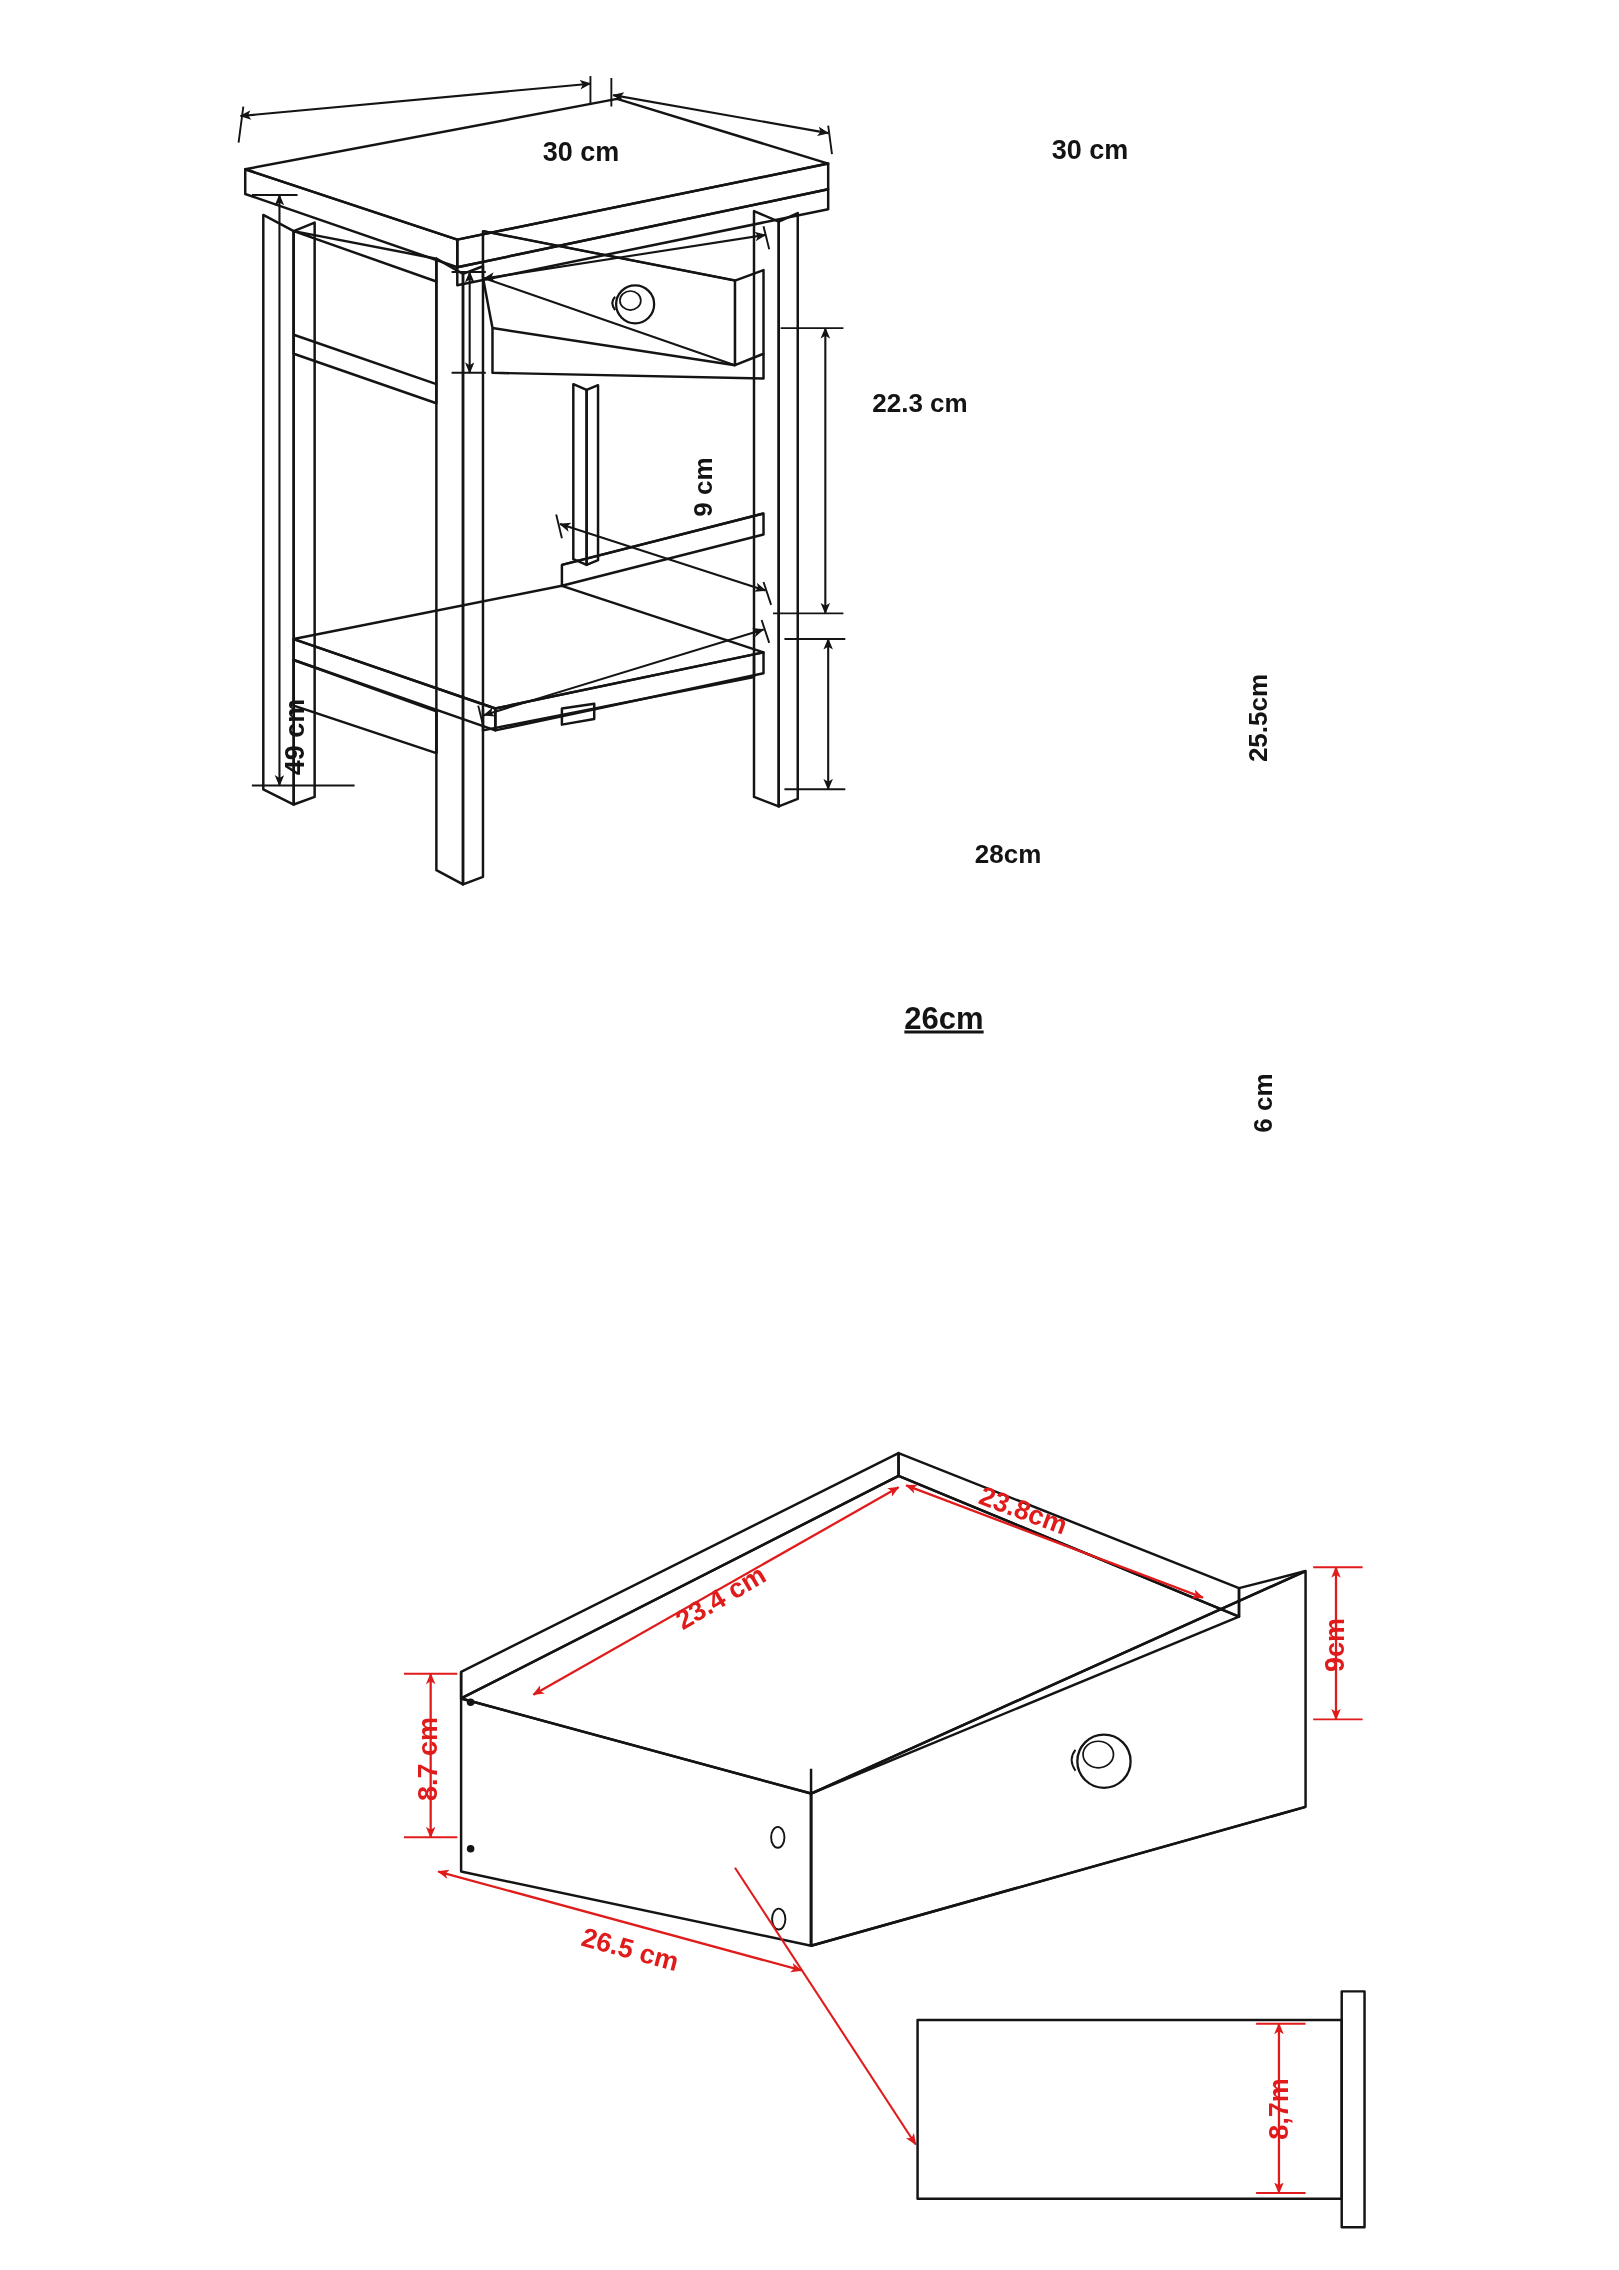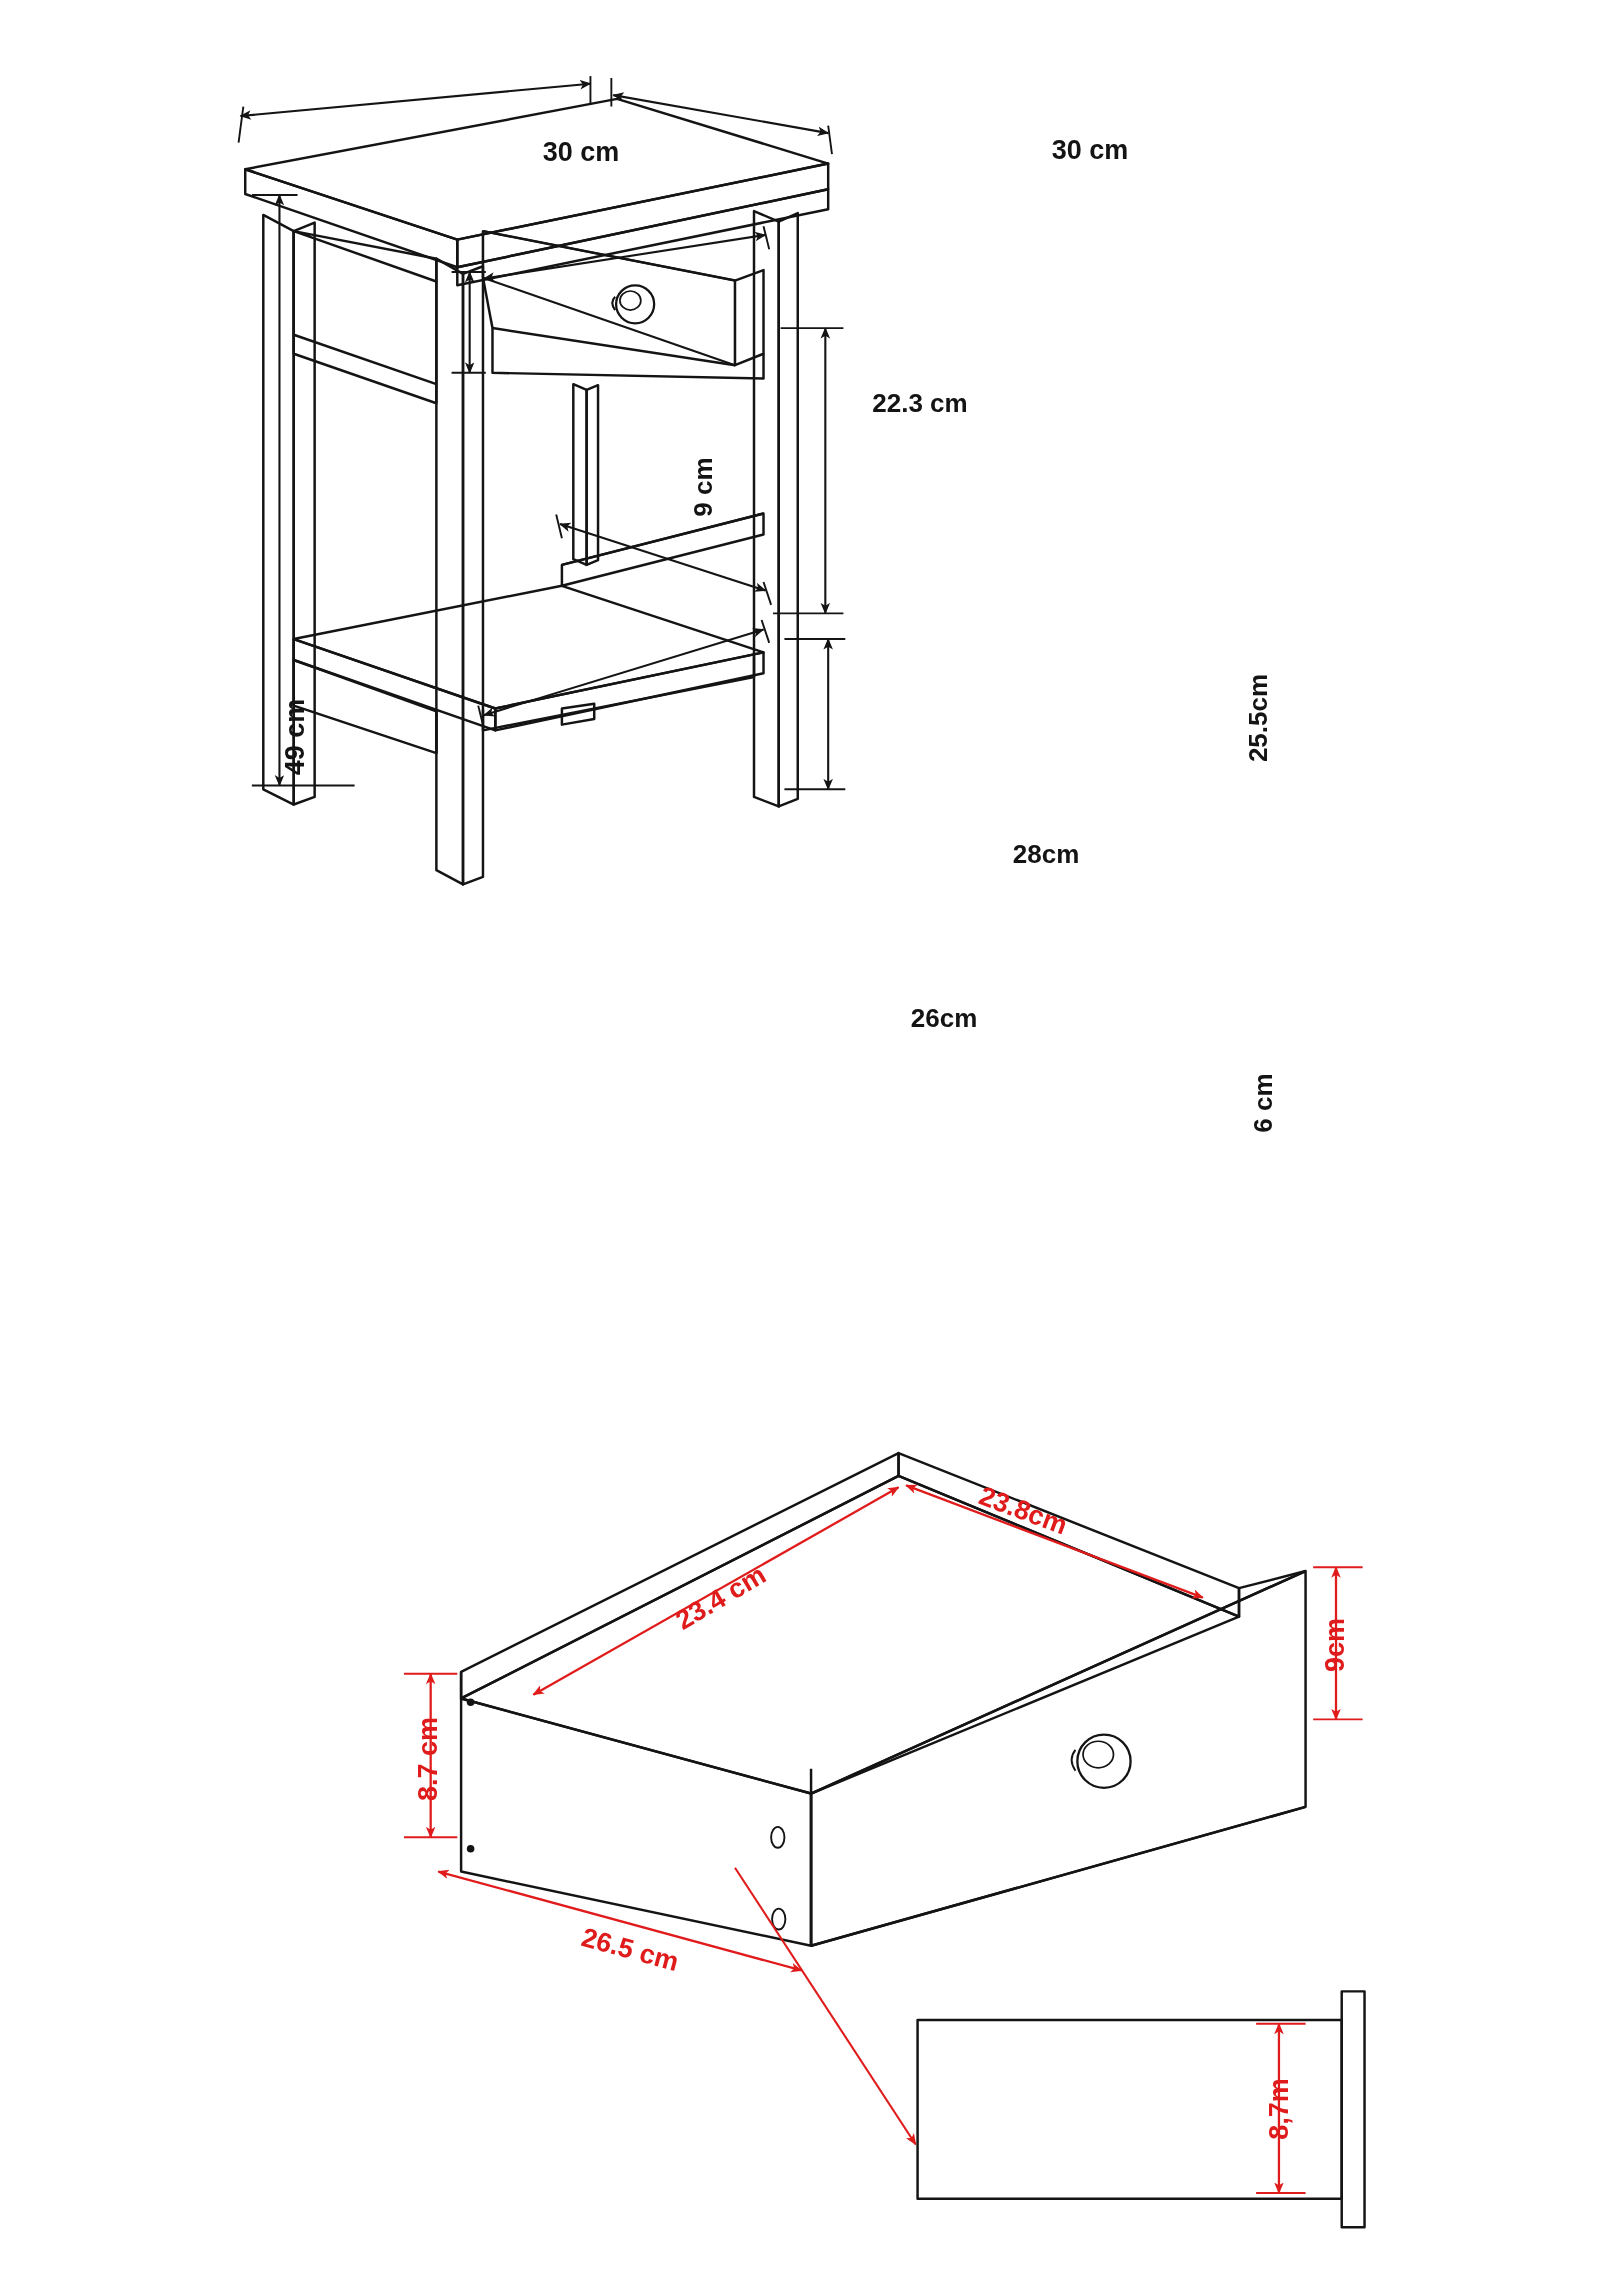--- a/index.html
+++ b/index.html
@@ -215,23 +215,23 @@
   <div class="dim-label blk" style="left:1078px; top:150px; transform:translate(-50%,-50%); font-size:27px;">30 cm</div>
 
   <div class="dim-label blk rot90" style="left:283px; top:737px; width:152px; text-align:center; transform:translate(-50%,-50%) rotate(-90deg); font-size:27px;">49 cm</div>
 
   <div class="dim-label blk" style="left:908px; top:403px; transform:translate(-50%,-50%); font-size:26px;">22.3 cm</div>
 
   <div class="dim-label blk rot90" style="left:691px; top:487px; width:114px; text-align:center; transform:translate(-50%,-50%) rotate(-90deg); font-size:26px;">9 cm</div>
 
   <div class="dim-label blk rot90" style="left:1246px; top:718px; width:162px; text-align:center; transform:translate(-50%,-50%) rotate(-90deg); font-size:26px;">25.5cm</div>
 
-  <div class="dim-label blk" style="left:996px; top:854px; transform:translate(-50%,-50%); font-size:26px;margin-left:38px;">28cm</div>
-
-  <div class="dim-label blk" style="left:932px; top:1018px; transform:translate(-50%,-50%); font-size:26px;">26cm</div>
+  <div class="dim-label blk" style="left:996px; top:854px; transform:translate(-50%,-50%); font-size:26px;">28cm</div>
+
+  <div class="dim-label blk" style="left:932px; top:1018px; transform:translate(-50%,-50%); font-size:31px;text-decoration:underline;">26cm</div>
 
   <div class="dim-label blk rot90" style="left:1251px; top:1103px; width:124px; text-align:center; transform:translate(-50%,-50%) rotate(-90deg); font-size:26px;">6 cm</div>
 
   <div class="dim-label red" style="left:709px; top:1598px; transform:translate(-50%,-50%) rotate(-30.5deg); font-size:27px;">23.4 cm</div>
 
   <div class="dim-label red" style="left:1011px; top:1511px; transform:translate(-50%,-50%) rotate(20.5deg); font-size:27px;">23.8cm</div>
 
   <div class="dim-label red rot90" style="left:416px; top:1759px; width:143px; text-align:center; transform:translate(-50%,-50%) rotate(-90deg); font-size:27px;">8.7 cm</div>
 
   <div class="dim-label red rot90" style="left:1323px; top:1645px; width:114px; text-align:center; transform:translate(-50%,-50%) rotate(-90deg); font-size:27px;">9cm</div>

